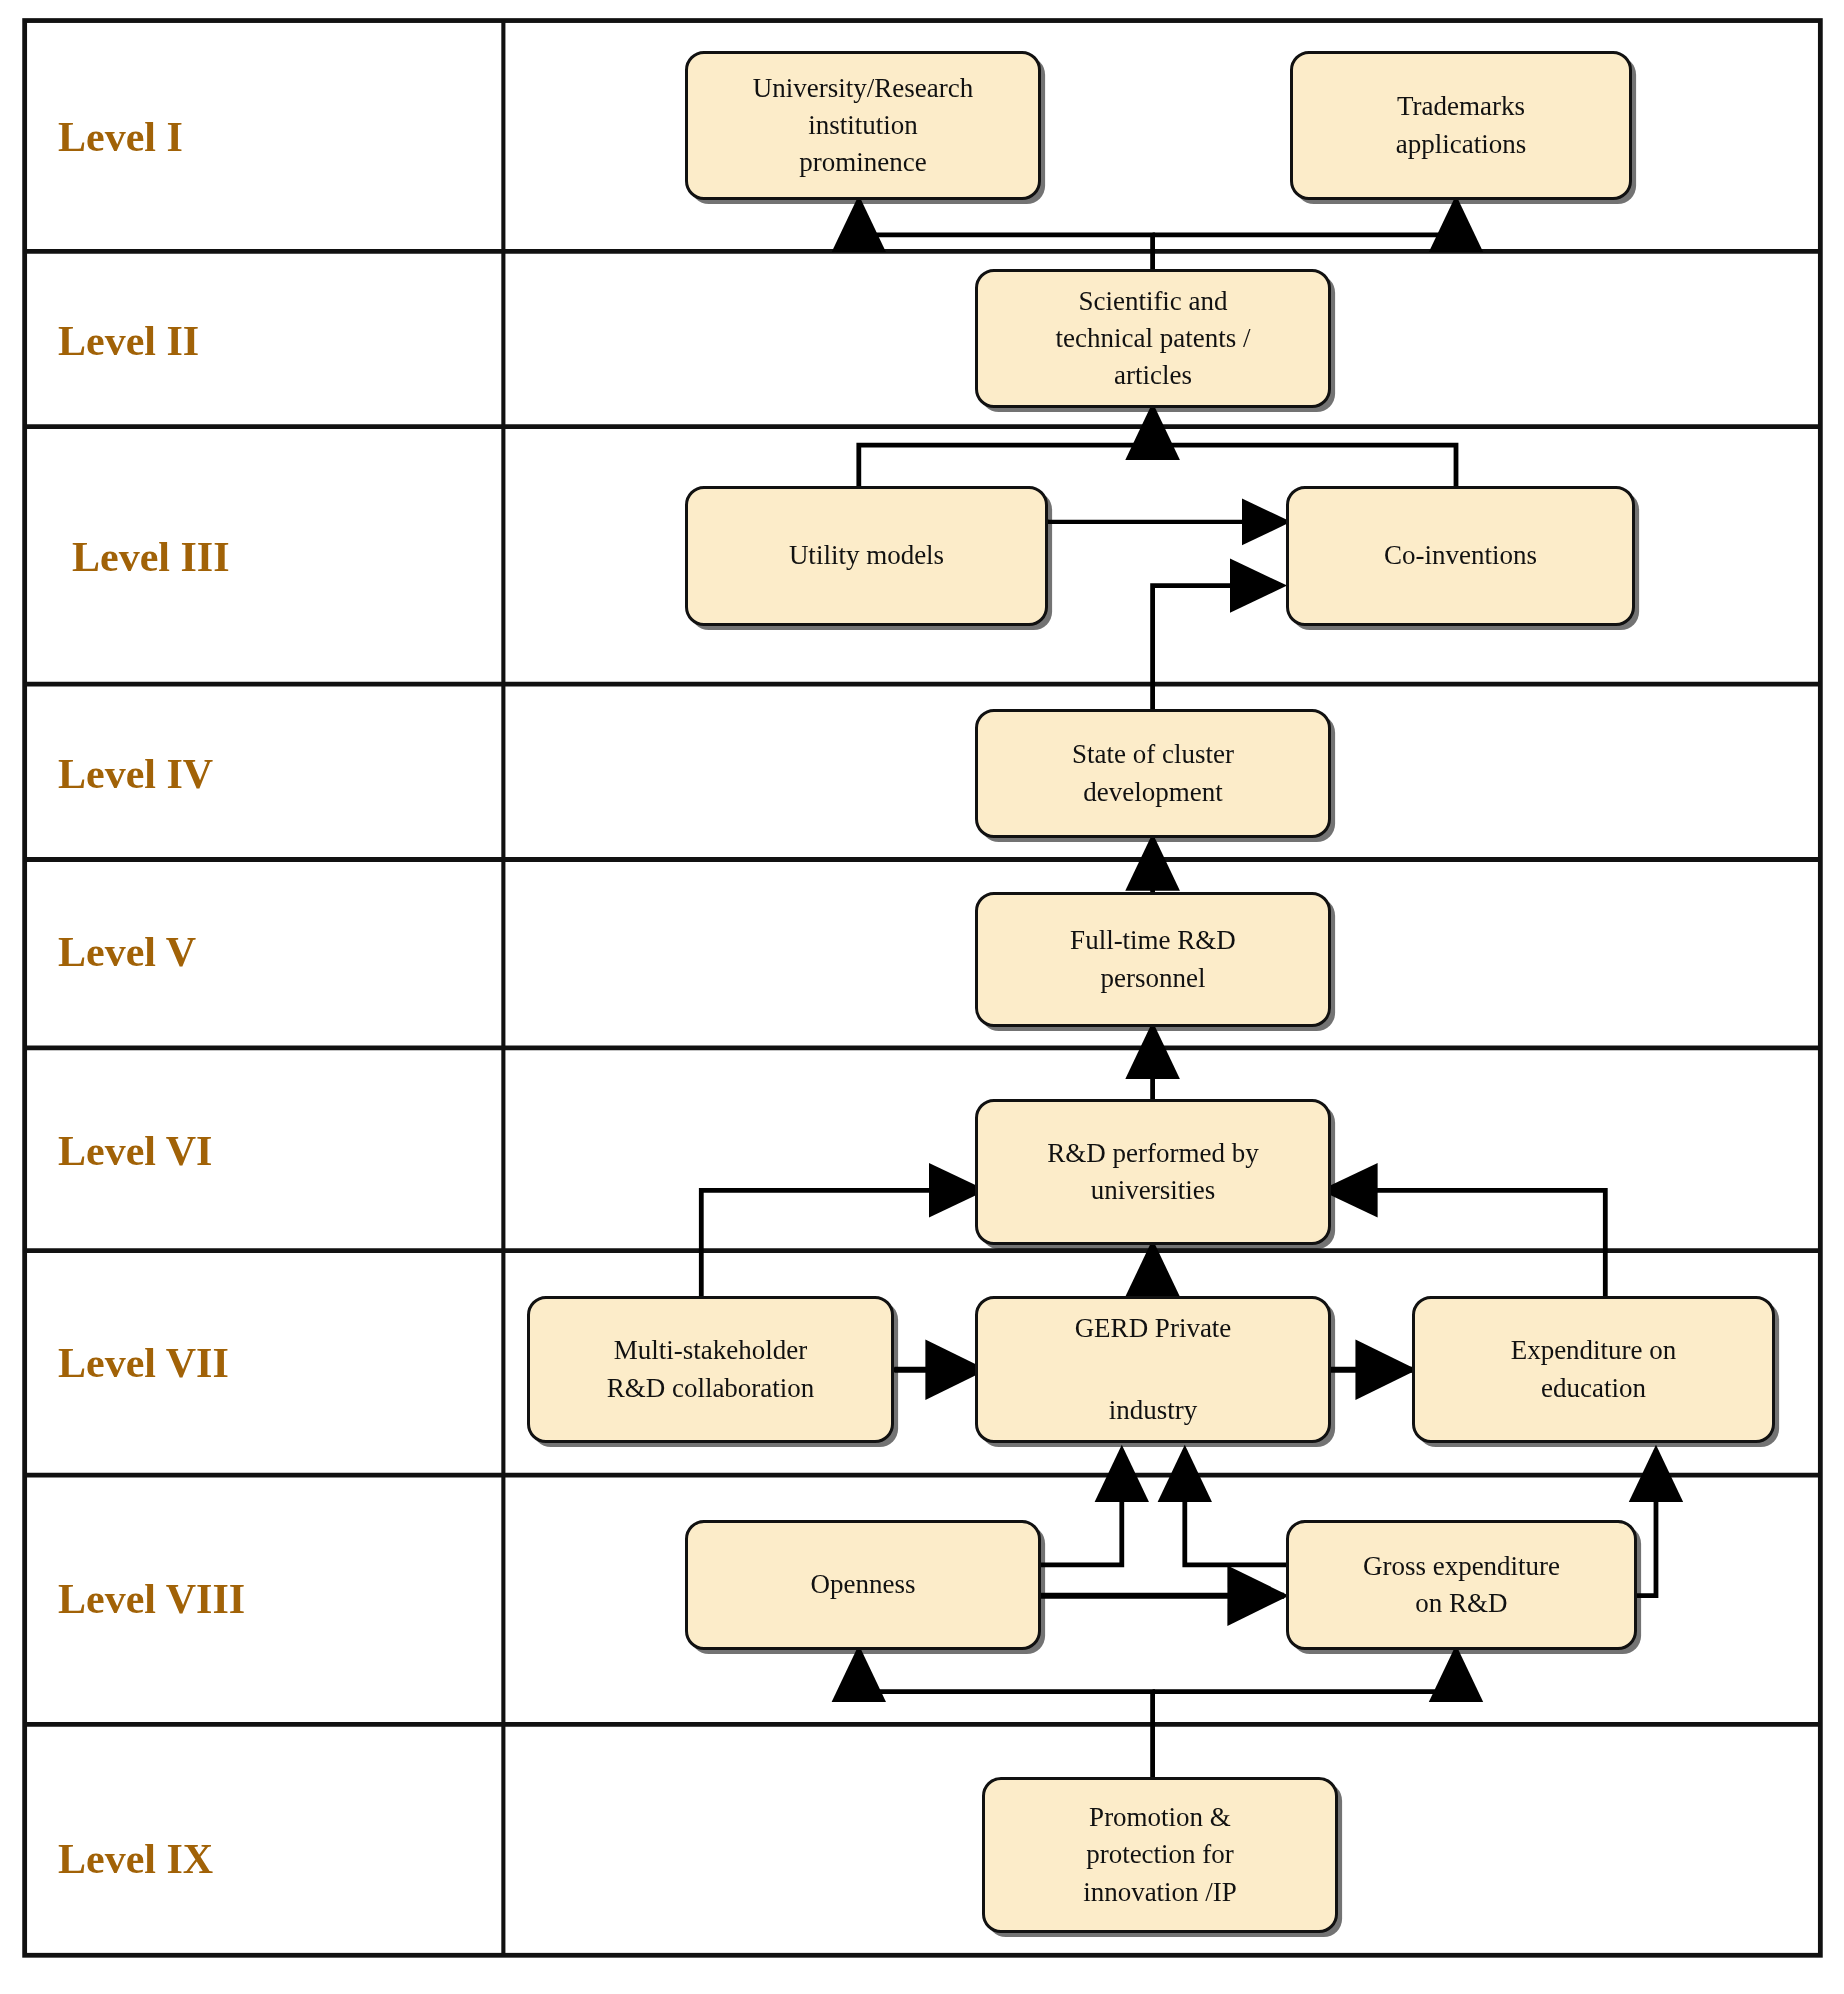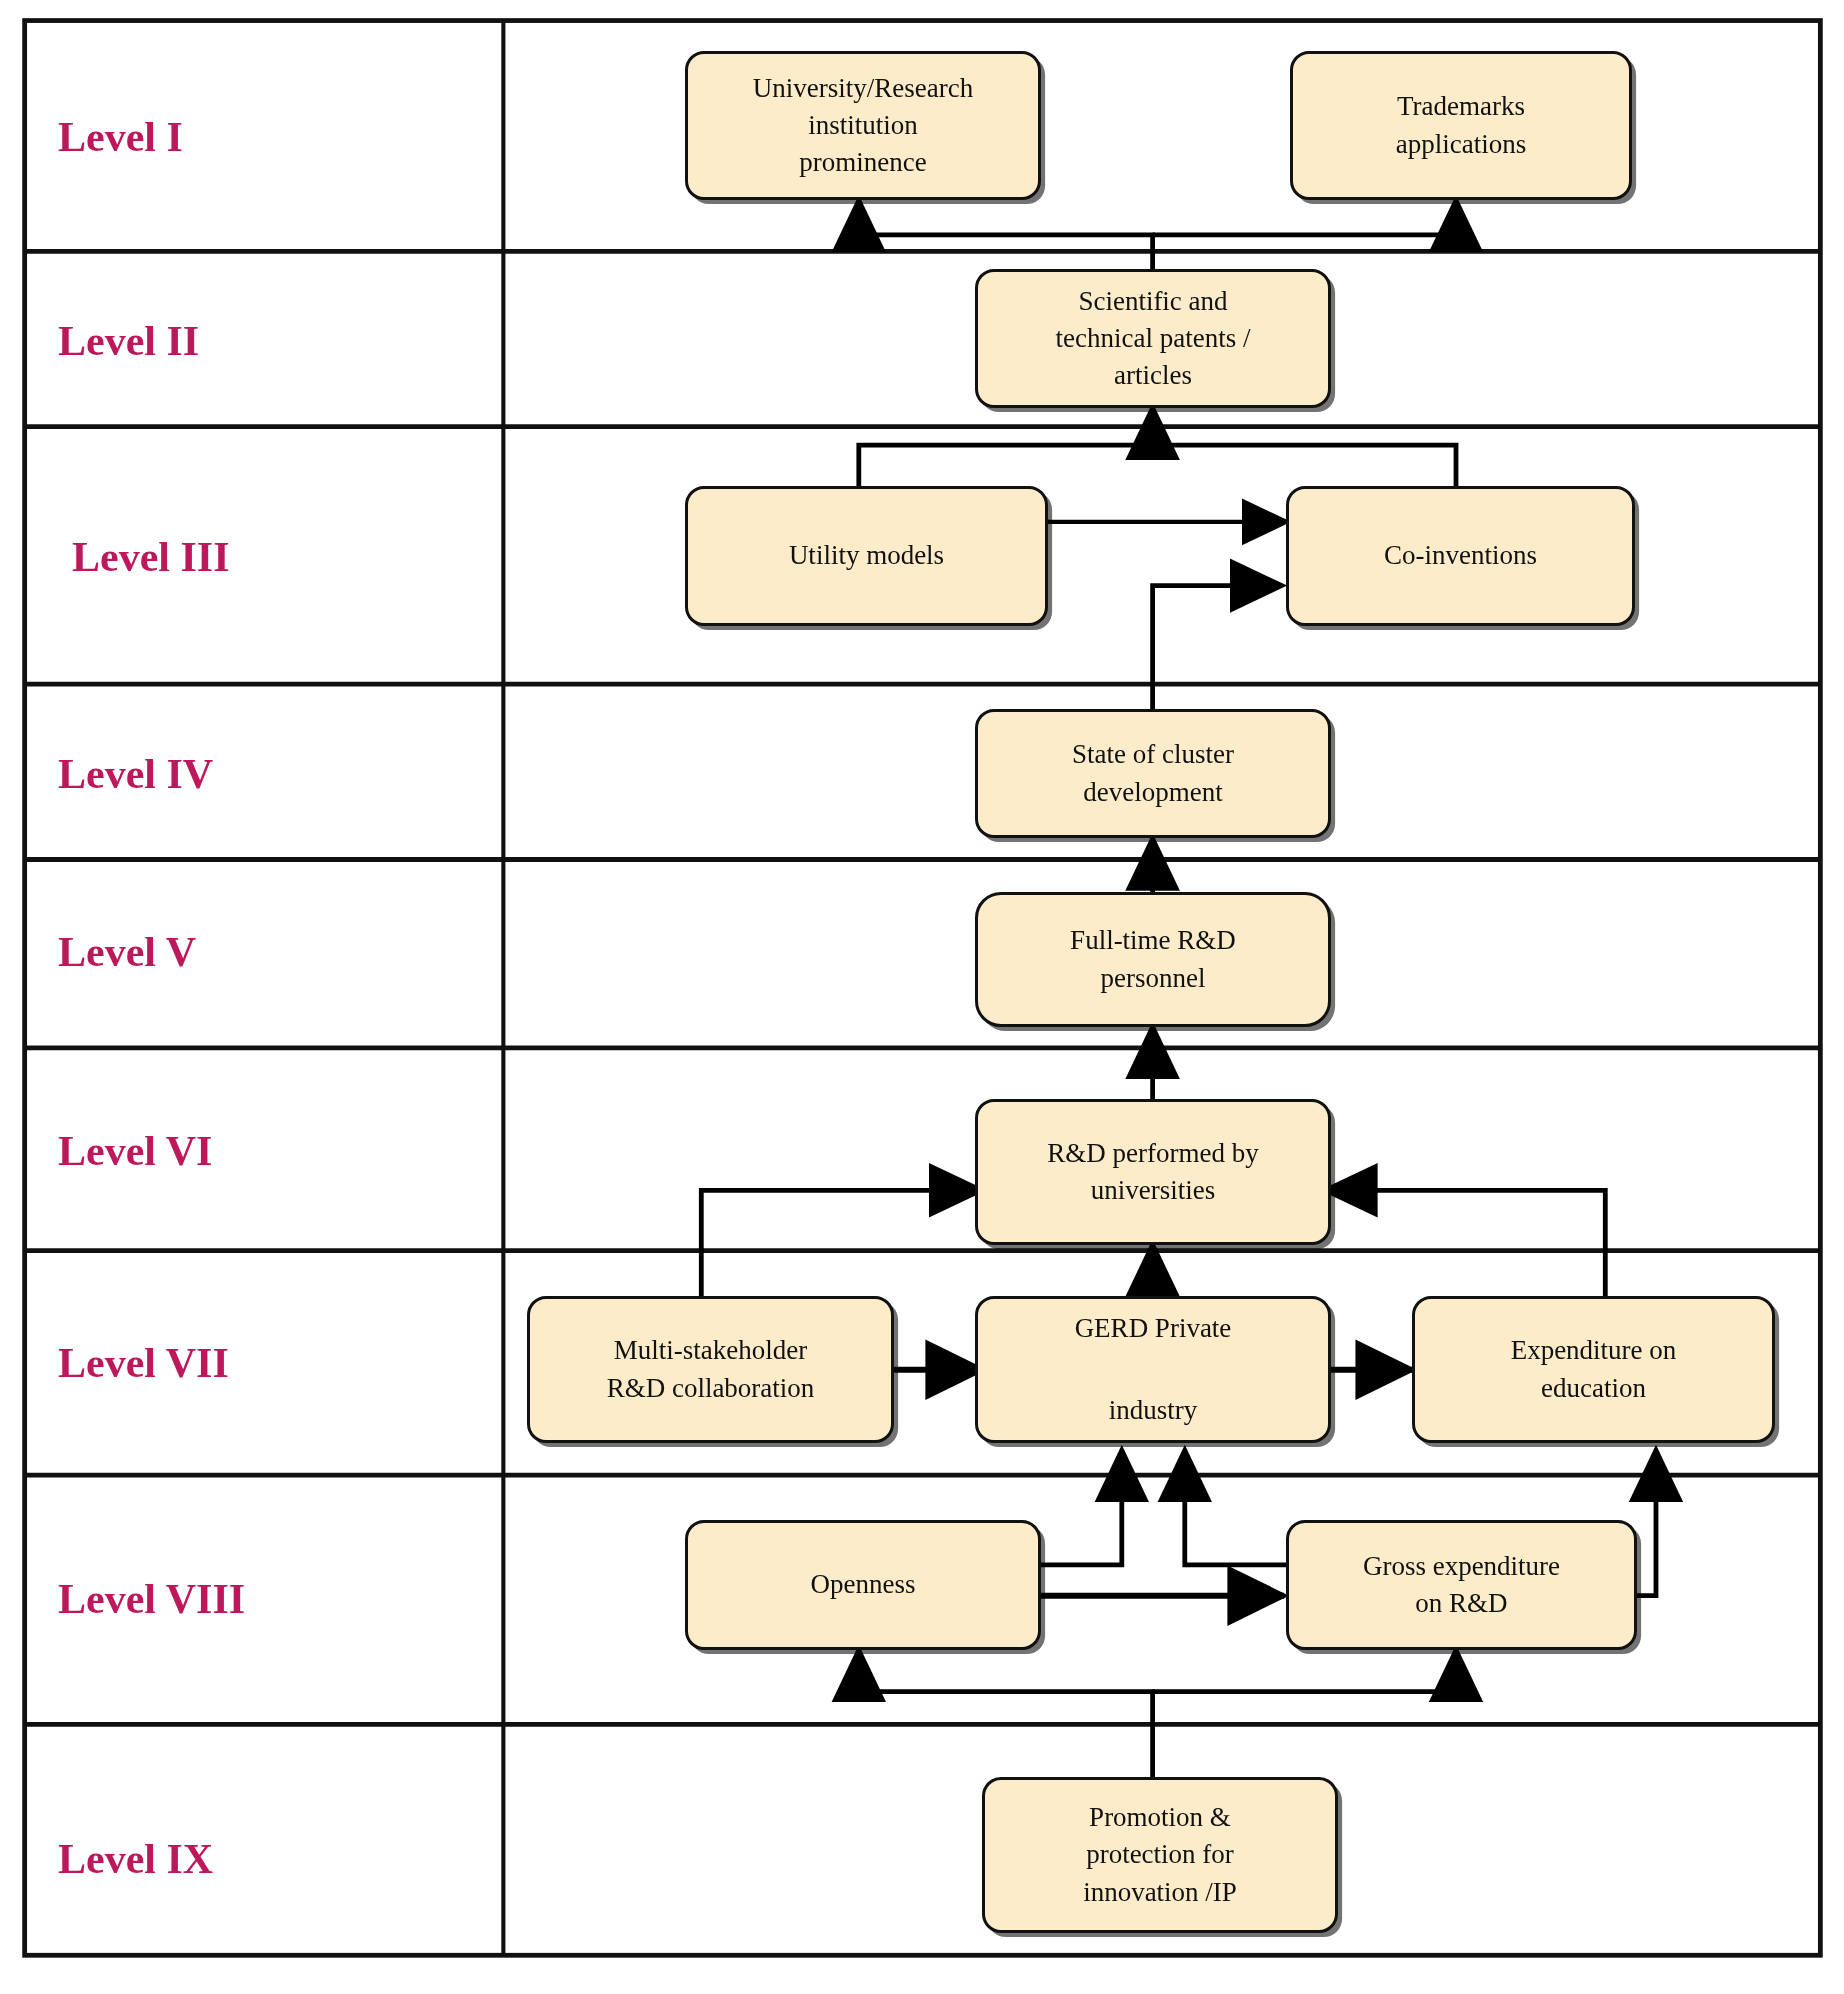--- a/index.html
+++ b/index.html
@@ -14,21 +14,21 @@
     box-shadow:4.8px 4.8px 0 -0.7px rgba(0,0,0,0.55);
     display:flex;align-items:center;justify-content:center;text-align:center;
     font-family:"Liberation Serif", serif;
     font-size:27px;line-height:1.38;color:#111;
     box-sizing:border-box;padding:4.1px 9.6px;
     z-index:5;
   }
   .level-label{
     position:absolute;
     font-family:"Liberation Serif", serif;
-    font-weight:bold;font-size:42px;color:#be185d;
+    font-weight:bold;font-size:42px;color:#a16207;
     white-space:nowrap;z-index:6;
   }
 </style>
 </head>
 <body>
 
 <div id="page">
 
   <svg id="svg-layer" viewBox="0 0 2694 2913">
     <defs>
@@ -126,21 +126,21 @@
 
   <div class="node" style="left:1286px;top:486px;width:349px;height:140px;">
     <span>Co-inventions</span>
   </div>
 
   <div class="node" style="left:975px;top:709px;width:356px;height:129px;flex-direction:column;">
     <span>State of cluster</span>
     <span>development</span>
   </div>
 
-  <div class="node" style="left:975px;top:892px;width:356px;height:135px;flex-direction:column;border-radius:26px;">
+  <div class="node" style="left:975px;top:892px;width:356px;height:135px;flex-direction:column;">
     <span>Full-time  R&amp;D</span>
     <span>personnel</span>
   </div>
 
   <div class="node" style="left:975px;top:1099px;width:356px;height:146px;flex-direction:column;">
     <span>R&amp;D performed by</span>
     <span>universities</span>
   </div>
 
   <div class="node" style="left:527px;top:1296px;width:367px;height:147px;flex-direction:column;">

